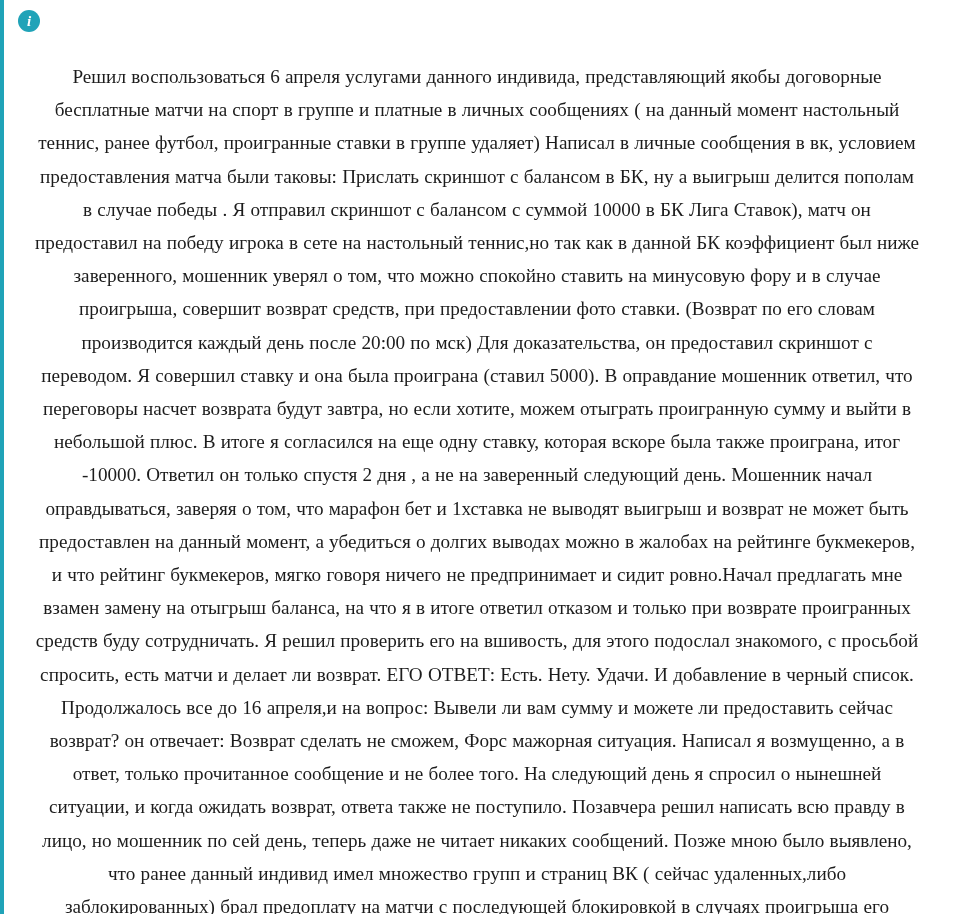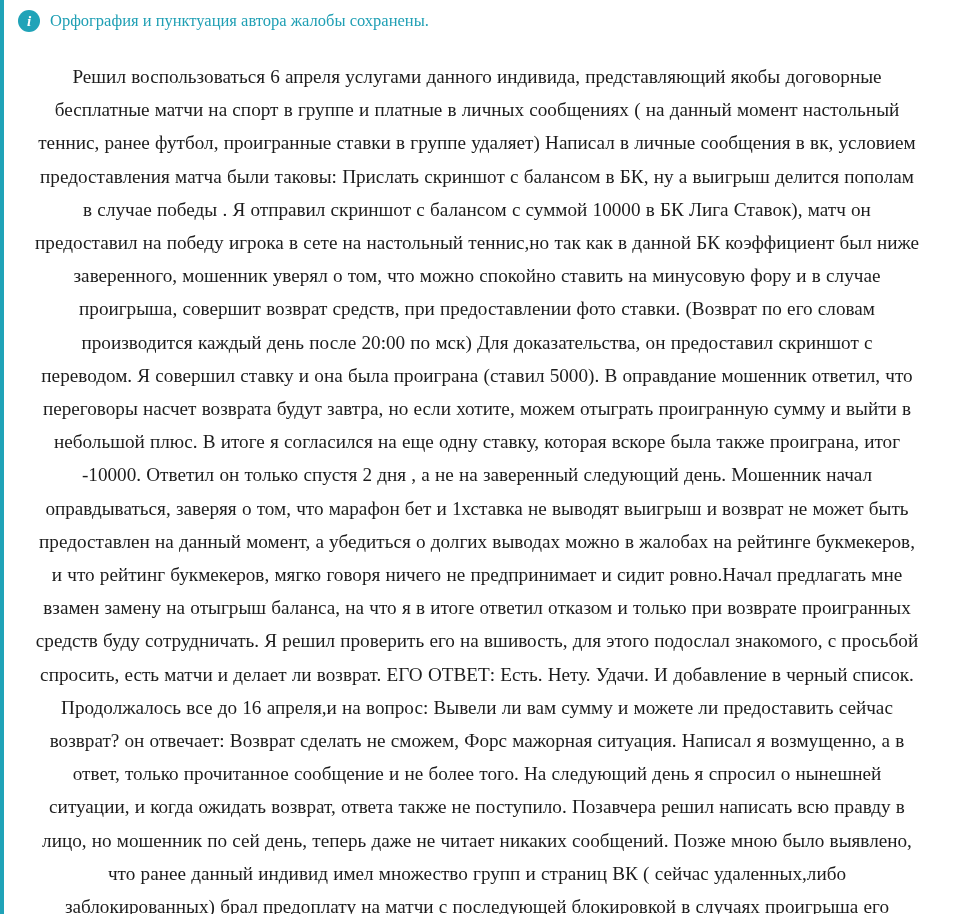--- a/index.html
+++ b/index.html
@@ -74,21 +74,20 @@
 </style>
 </head>
 <body>
 
 <div class="page">
 
   <div class="left-rail"></div>
 
   <div class="notice">
     <div class="notice-icon">i</div>
-    <div class="notice-text">Орфография и пунктуация автора жалобы сохранены.</div>
   </div>
 
   <div class="body-text">
     <p>Решил воспользоваться 6 апреля услугами данного индивида, представляющий якобы договорные бесплатные матчи на спорт в группе и платные в личных сообщениях ( на данный момент настольный теннис, ранее футбол, проигранные ставки в группе удаляет) Написал в личные сообщения в вк, условием предоставления матча были таковы: Прислать скриншот с балансом в БК, ну а выигрыш делится пополам в случае победы . Я отправил скриншот с балансом с суммой 10000 в БК Лига Ставок), матч он предоставил на победу игрока в сете на настольный теннис,но так как в данной БК коэффициент был ниже заверенного, мошенник уверял о том, что можно спокойно ставить на минусовую фору и в случае проигрыша, совершит возврат средств, при предоставлении фото ставки. (Возврат по его словам производится каждый день после 20:00 по мск) Для доказательства, он предоставил скриншот с переводом. Я совершил ставку и она была проиграна (ставил 5000). В оправдание мошенник ответил, что переговоры насчет возврата будут завтра, но если хотите, можем отыграть проигранную сумму и выйти в небольшой плюс. В итоге я согласился на еще одну ставку, которая вскоре была также проиграна, итог -10000. Ответил он только спустя 2 дня , а не на заверенный следующий день. Мошенник начал оправдываться, заверяя о том, что марафон бет и 1хставка не выводят выигрыш и возврат не может быть предоставлен на данный момент, а убедиться о долгих выводах можно в жалобах на рейтинге букмекеров, и что рейтинг букмекеров, мягко говоря ничего не предпринимает и сидит ровно.Начал предлагать мне взамен замену на отыгрыш баланса, на что я в итоге ответил отказом и только при возврате проигранных средств буду сотрудничать. Я решил проверить его на вшивость, для этого подослал знакомого, с просьбой спросить, есть матчи и делает ли возврат. ЕГО ОТВЕТ: Есть. Нету. Удачи. И добавление в черный список. Продолжалось все до 16 апреля,и на вопрос: Вывели ли вам сумму и можете ли предоставить сейчас возврат? он отвечает: Возврат сделать не сможем, Форс мажорная ситуация. Написал я возмущенно, а в ответ, только прочитанное сообщение и не более того. На следующий день я спросил о нынешней ситуации, и когда ожидать возврат, ответа также не поступило. Позавчера решил написать всю правду в лицо, но мошенник по сей день, теперь даже не читает никаких сообщений. Позже мною было выявлено, что ранее данный индивид имел множество групп и страниц ВК ( сейчас удаленных,либо заблокированных) брал предоплату на матчи с последующей блокировкой в случаях проигрыша его предоставленных ставок.</p>
     <p>Прошу вас, сотрудников Рейтинга Букмекеров разобраться с данным представителем и принять необходимые меры, благодарю за внимание.</p>
   </div>
 
 </div>
 
 </body></html>

